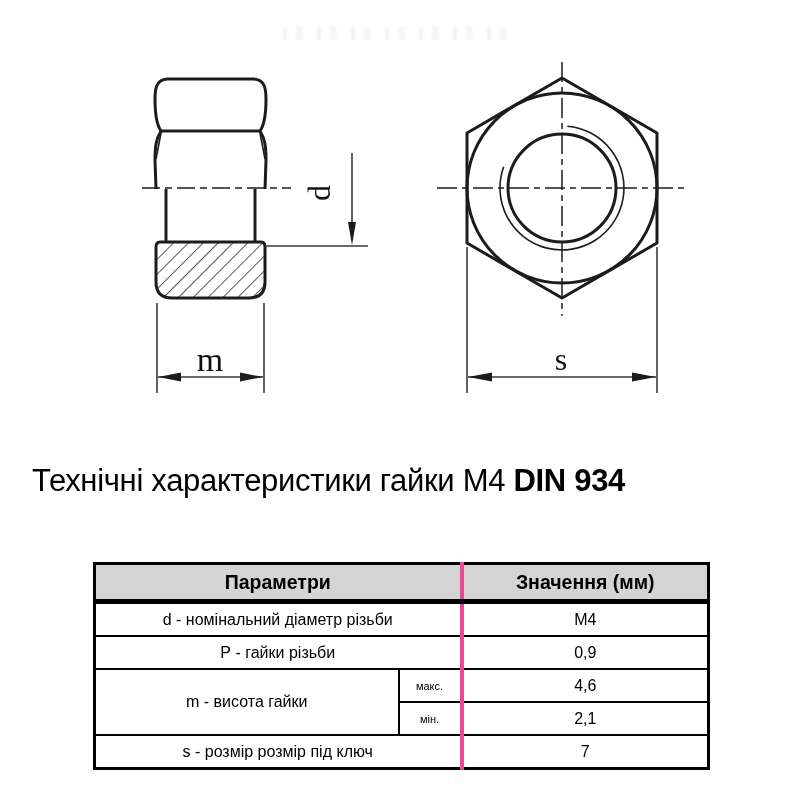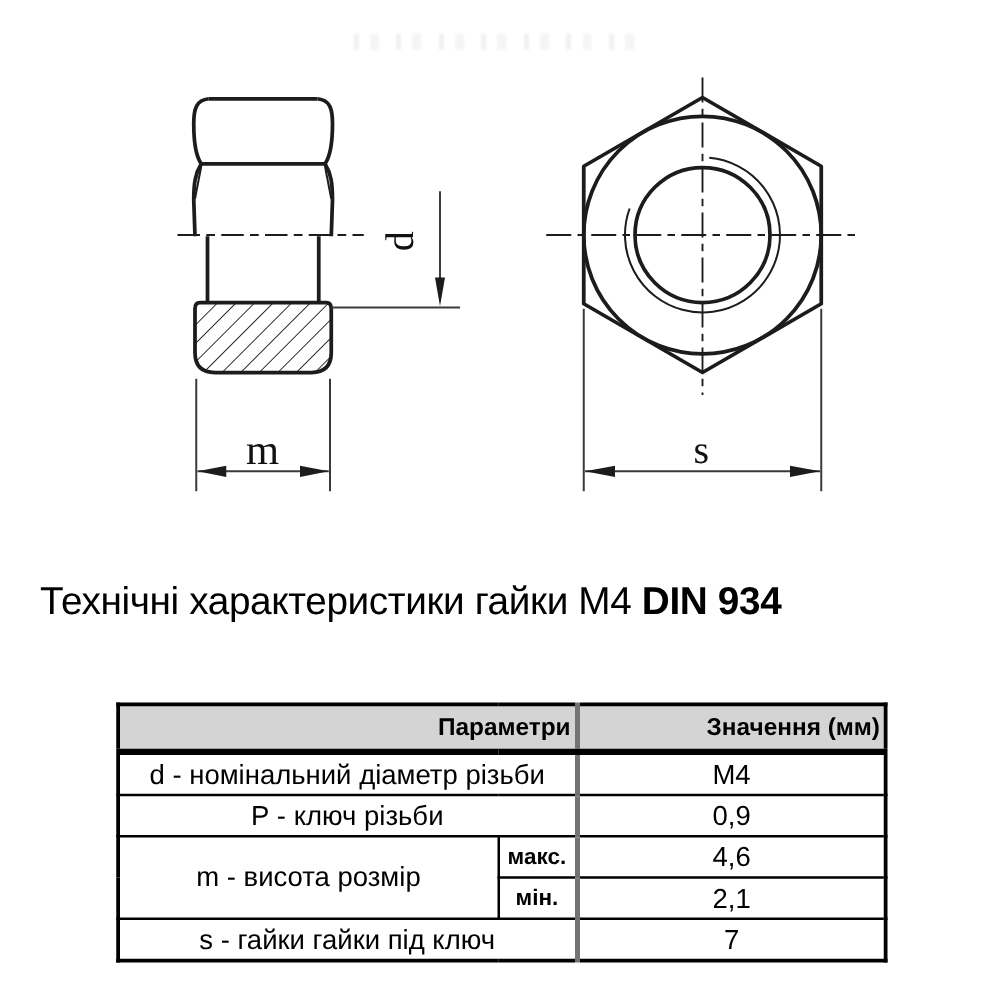--- a/index.html
+++ b/index.html
@@ -24,29 +24,29 @@
   .spec-table{
     position:absolute;left:93px;top:562px;width:614px;
     border-collapse:collapse;table-layout:fixed;
     font-family:"Liberation Sans",sans-serif;
   }
   .spec-table col.c1{width:304px;}
   .spec-table col.c2{width:63px;}
   .spec-table col.c3{width:247px;}
   .spec-table th,.spec-table td{
     border:2px solid #000;text-align:center;vertical-align:middle;
-    font-size:22px;padding:2px 3px;height:27px;overflow:hidden;
+    font-size:16px;padding:2px 3px;height:27px;overflow:hidden;
   }
   .spec-table{border:3px solid #000;}
   .spec-table thead th{
     background:#d4d4d4;font-size:19.5px;font-weight:bold;
-    border-bottom:5px solid #000;height:30px;text-align:right;
+    border-bottom:5px solid #000;height:30px;
   }
-  .spec-table .value{border-left:4px solid #737373;}
-  .spec-table .subcell{font-size:18px;font-weight:bold;}
+  .spec-table .value{border-left:4px solid #ec4899;}
+  .spec-table .subcell{font-size:11px;}
 </style>
 </head>
 <body>
 
 <div class="watermark"></div>
 
 <svg class="drawing" width="800" height="450" viewBox="0 0 800 450">
   <defs>
     <pattern id="hatch" width="10.5" height="10.5" patternUnits="userSpaceOnUse" patternTransform="rotate(45)">
       <line x1="0" y1="0" x2="0" y2="10.5" stroke="#222" stroke-width="1.5"></line>
@@ -122,30 +122,30 @@
       <th colspan="2">Параметри</th>
       <th class="value">Значення (мм)</th>
     </tr>
   </thead>
   <tbody>
     <tr>
       <td colspan="2">d - номінальний діаметр різьби</td>
       <td class="value">М4</td>
     </tr>
     <tr>
-      <td colspan="2">Р - ключ різьби</td>
+      <td colspan="2">Р - гайки різьби</td>
       <td class="value">0,9</td>
     </tr>
     <tr>
-      <td rowspan="2">m - висота розмір</td>
+      <td rowspan="2">m - висота гайки</td>
       <td class="subcell">макс.</td>
       <td class="value">4,6</td>
     </tr>
     <tr>
       <td class="subcell">мін.</td>
       <td class="value">2,1</td>
     </tr>
     <tr>
-      <td colspan="2">s - гайки гайки під ключ</td>
+      <td colspan="2">s - розмір розмір під ключ</td>
       <td class="value">7</td>
     </tr>
   </tbody>
 </table>
 
 </body></html>

